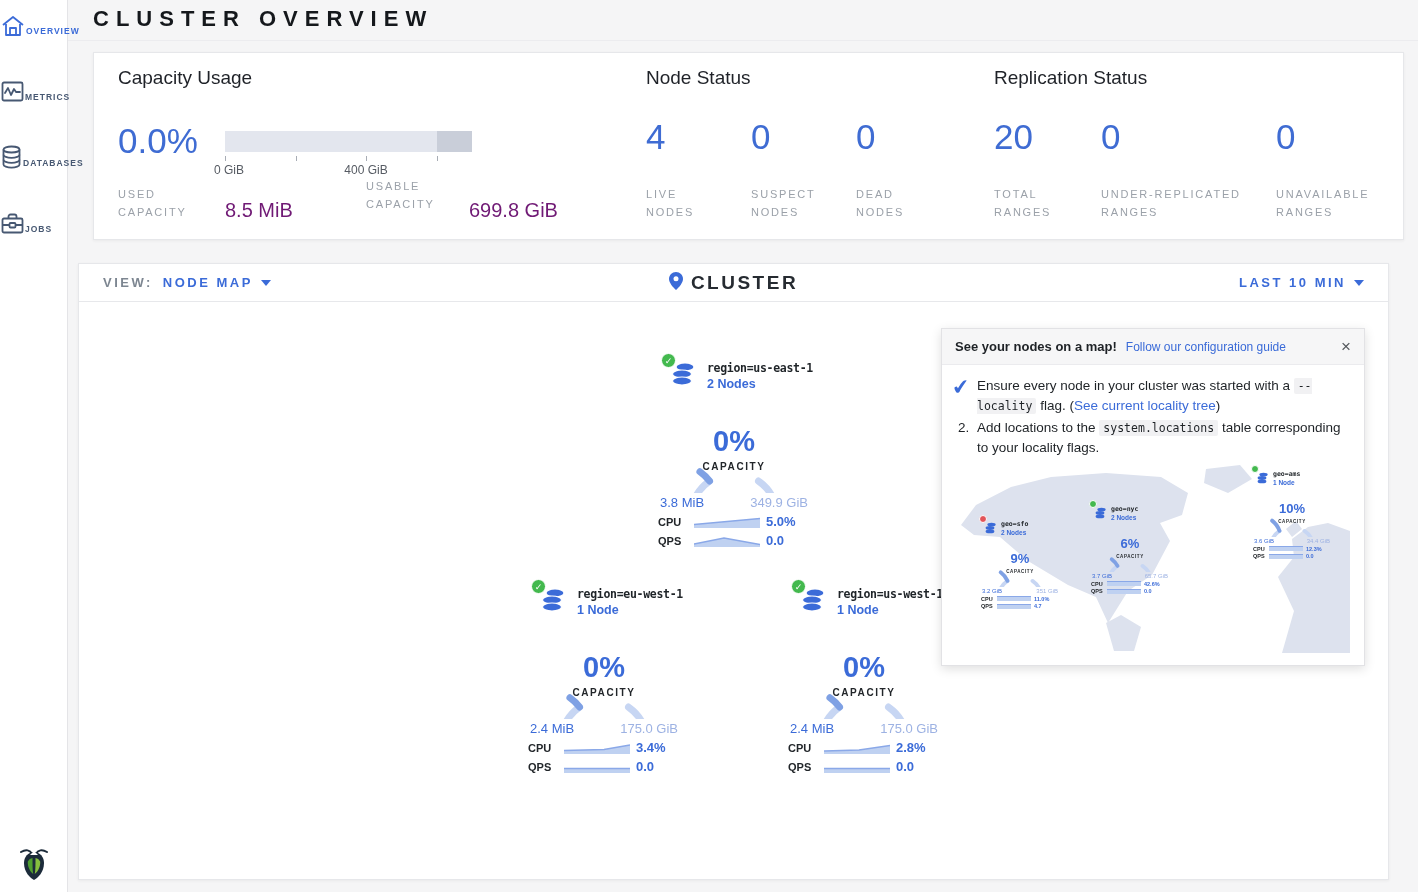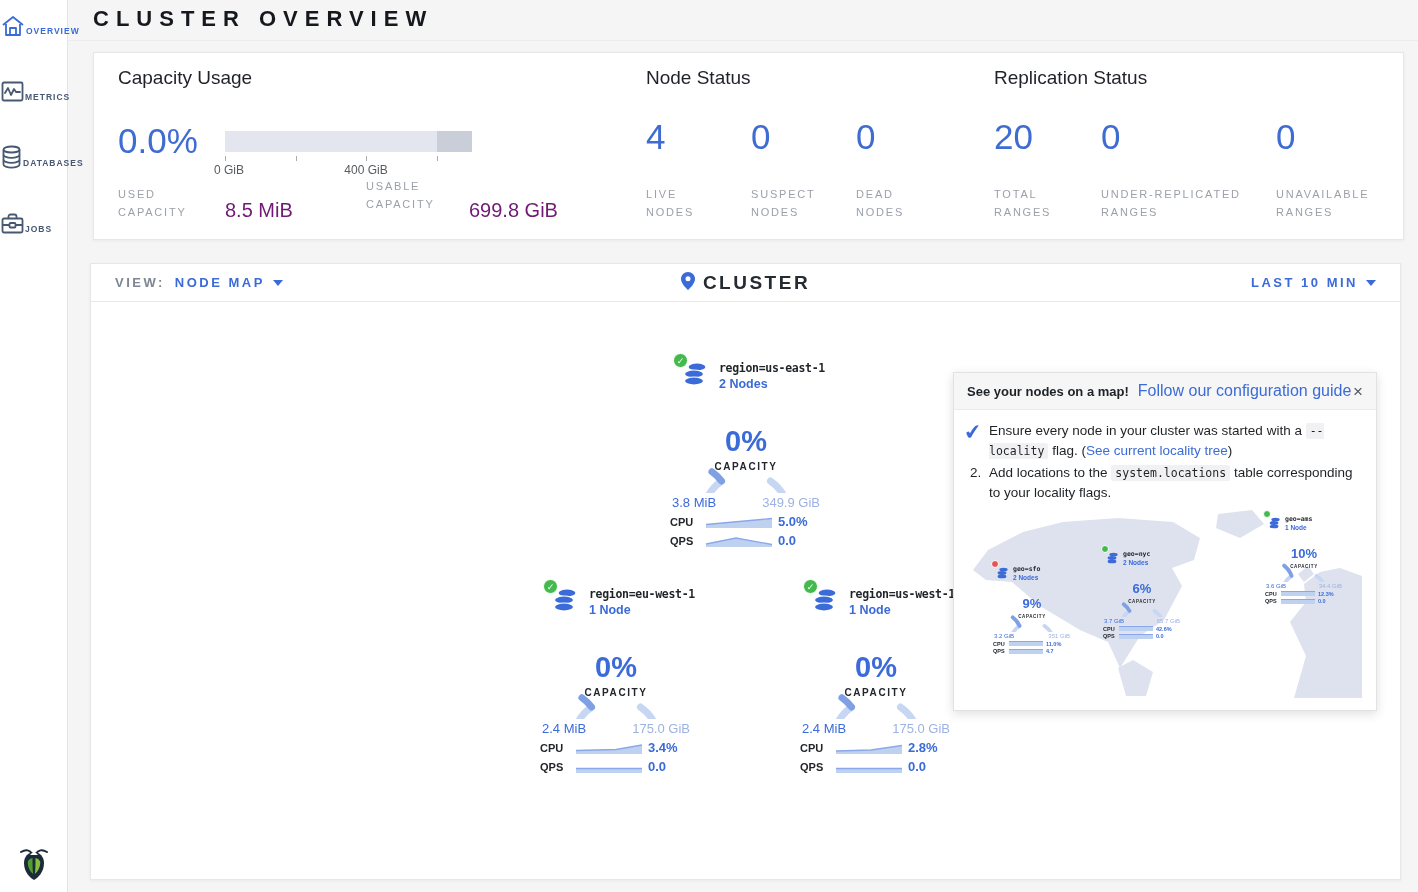--- a/index.html
+++ b/index.html
@@ -13,21 +13,21 @@
   .side-item.active .lbl { color:#3b6bd8; }
   .side-logo { position:absolute; bottom:10px; left:0; width:68px; display:flex; justify-content:center; }
 
   
   .main { position:absolute; left:68px; top:0; right:0; height:892px; }
   .page-title { position:absolute; left:25px; top:6px; font-size:22px; font-weight:700; letter-spacing:7px; color:#15181c; }
   .main-divider { position:absolute; left:0; right:0; top:40px; border-top:1px solid #ececef; }
 
   .panel { position:absolute; background:#fff; border:1px solid #e6e7ea; box-shadow:0 1px 3px rgba(0,0,0,.05); }
   .panel-stats { left:25px; top:52px; width:1311px; height:188px; }
-  .panel-map   { left:22px; top:263px; width:1311px; height:617px; }
+  .panel-map   { left:10px; top:263px; width:1311px; height:617px; }
 
   .sec-title { position:absolute; font-size:19px; font-weight:500; color:#1f2228; }
   .big-num { position:absolute; font-size:35px; font-weight:300; color:#3f6cd3; }
   .stat-label { position:absolute; font-size:11px; letter-spacing:1.8px; color:#9ba1a9; line-height:1.65; }
   .stat-val { position:absolute; font-size:20px; color:#701a75; }
 
   
   .cap-bar { position:absolute; left:131px; top:78px; width:247px; height:21px; background:#e3e6ee; }
   .cap-bar .dark { position:absolute; right:0; top:0; height:100%; width:14.2%; background:#c9ced9; }
   .tick { position:absolute; top:103px; width:1px; height:5px; background:#a8adb5; }
@@ -58,24 +58,24 @@
   .nc-cap { position:absolute; left:0; right:0; top:62px; text-align:center; font-size:10px; font-weight:700; letter-spacing:1.6px; color:#22262a; }
   .nc-vals { width:148px; margin:2px auto 0; display:flex; justify-content:space-between; font-size:13px; }
   .nc-used { color:#3b6bd8; }
   .nc-total { color:#9db2e3; }
   .nc-metric { width:152px; margin:4px auto 0; display:flex; align-items:center; }
   .nc-mlabel { width:30px; font-size:11px; font-weight:700; color:#22262a; }
   .nc-spark { margin:0 6px; }
   .nc-mval { font-size:13px; font-weight:700; color:#3b6bd8; }
 
   
-  .popup { position:absolute; left:862px; top:25px; width:424px; background:#fff; border:1px solid #e2e2e5; box-shadow:0 3px 10px rgba(0,0,0,.13); z-index:3;margin-top:44px; }
+  .popup { position:absolute; left:862px; top:25px; width:424px; background:#fff; border:1px solid #e2e2e5; box-shadow:0 3px 10px rgba(0,0,0,.13); z-index:3; }
   .popup-head { display:flex; align-items:center; background:#f6f6f7; border-bottom:1px solid #ebebee; padding:9px 13px; }
   .popup-title { font-size:13px; font-weight:700; color:#1e2226; }
-  .popup-link { font-size:16px; color:#3b6bd8; margin-left:9px; cursor:pointer; }
+  .popup-link { font-size:12px; color:#3b6bd8; margin-left:9px; cursor:pointer; }
   .popup-close { margin-left:auto; font-size:17px; color:#55595e; cursor:pointer; line-height:1; }
   .popup-body { padding:11px 16px 0; font-size:13.5px; color:#1e2226; line-height:1.45; }
   .step { position:relative; padding-left:19px; margin-bottom:3px; }
   .step .num { position:absolute; left:0; }
   .bluecheck { position:absolute; left:-6px; top:-4px; color:#3b6bd8; font-size:21px; font-weight:700; transform:rotate(-6deg); }
   .code { font-family:"DejaVu Sans Mono",monospace; font-size:11.5px; background:#f1f1f3; padding:1px 4px; border-radius:2px; }
   a.inline-link { color:#3b6bd8; text-decoration:none; cursor:pointer; }
 
   
   .mini-map { position:relative; width:394px; height:188px; margin:8px auto 12px; background:#fff; overflow:hidden; }

